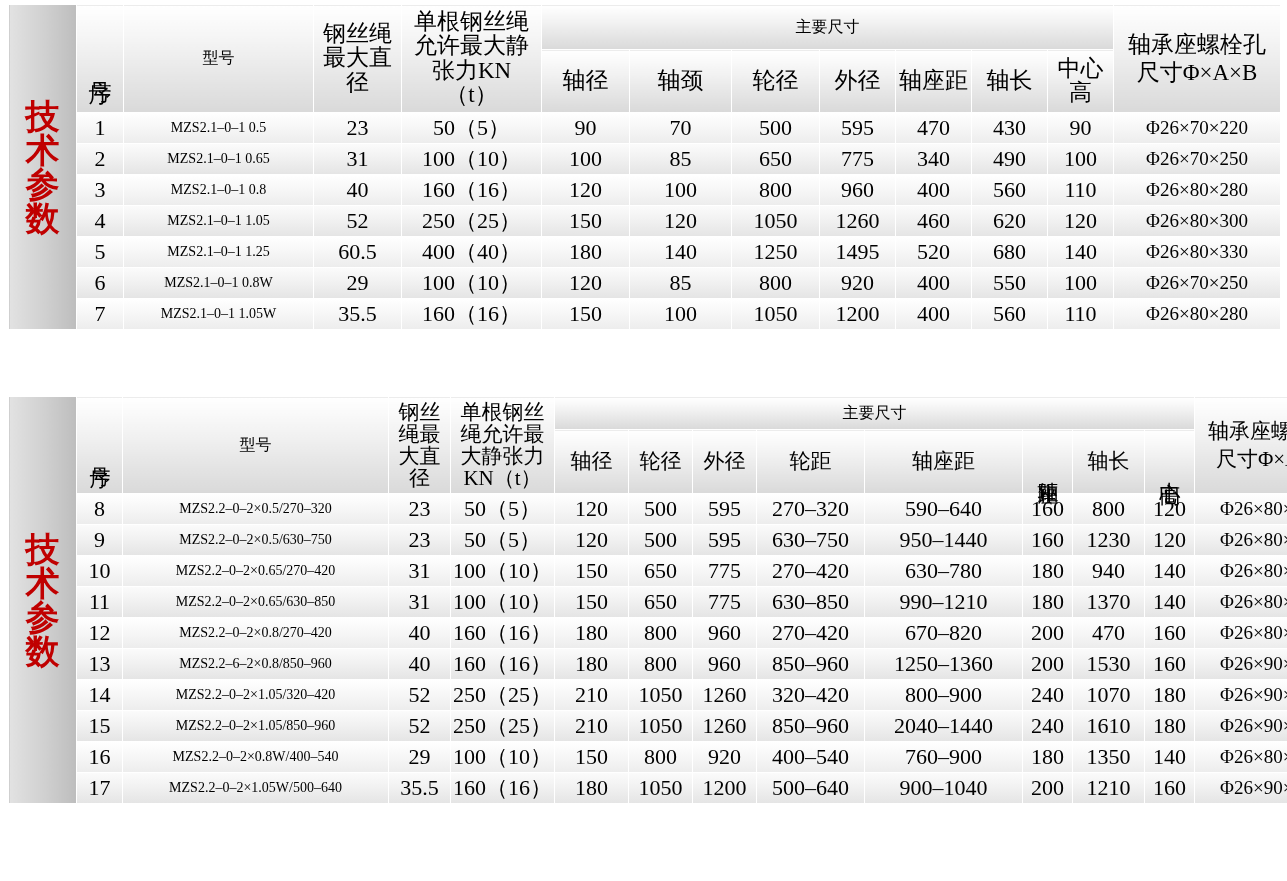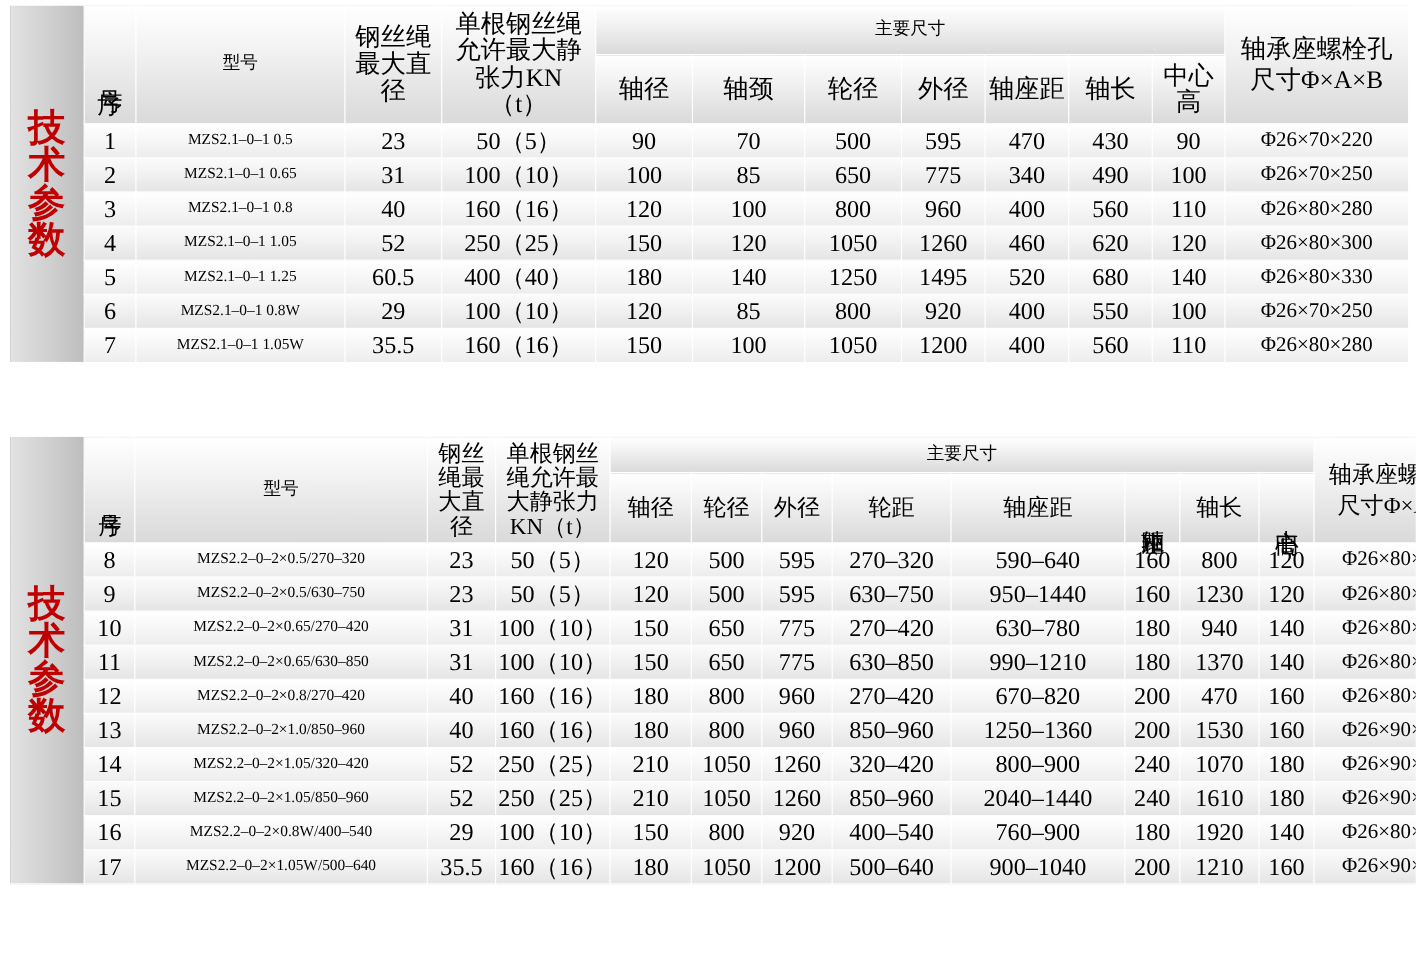--- a/index.html
+++ b/index.html
@@ -402,21 +402,21 @@
         <td class="cell">960</td>
         <td class="cell">270–420</td>
         <td class="cell">670–820</td>
         <td class="cell">200</td>
         <td class="cell">470</td>
         <td class="cell">160</td>
         <td class="cell bolt">Φ26×80×330</td>
       </tr>
       <tr class="row-b">
         <td class="cell">13</td>
-        <td class="cell model">MZS2.2–0–2×1.0/850–960</td>
+        <td class="cell model">MZS2.2–6–2×0.8/850–960</td>
         <td class="cell">40</td>
         <td class="cell">160（16）</td>
         <td class="cell">180</td>
         <td class="cell">800</td>
         <td class="cell">960</td>
         <td class="cell">850–960</td>
         <td class="cell">1250–1360</td>
         <td class="cell">200</td>
         <td class="cell">1530</td>
         <td class="cell">160</td>
@@ -456,21 +456,21 @@
         <td class="cell">16</td>
         <td class="cell model">MZS2.2–0–2×0.8W/400–540</td>
         <td class="cell">29</td>
         <td class="cell">100（10）</td>
         <td class="cell">150</td>
         <td class="cell">800</td>
         <td class="cell">920</td>
         <td class="cell">400–540</td>
         <td class="cell">760–900</td>
         <td class="cell">180</td>
-        <td class="cell">1920</td>
+        <td class="cell">1350</td>
         <td class="cell">140</td>
         <td class="cell bolt">Φ26×80×330</td>
       </tr>
       <tr class="row-b">
         <td class="cell">17</td>
         <td class="cell model">MZS2.2–0–2×1.05W/500–640</td>
         <td class="cell">35.5</td>
         <td class="cell">160（16）</td>
         <td class="cell">180</td>
         <td class="cell">1050</td>

